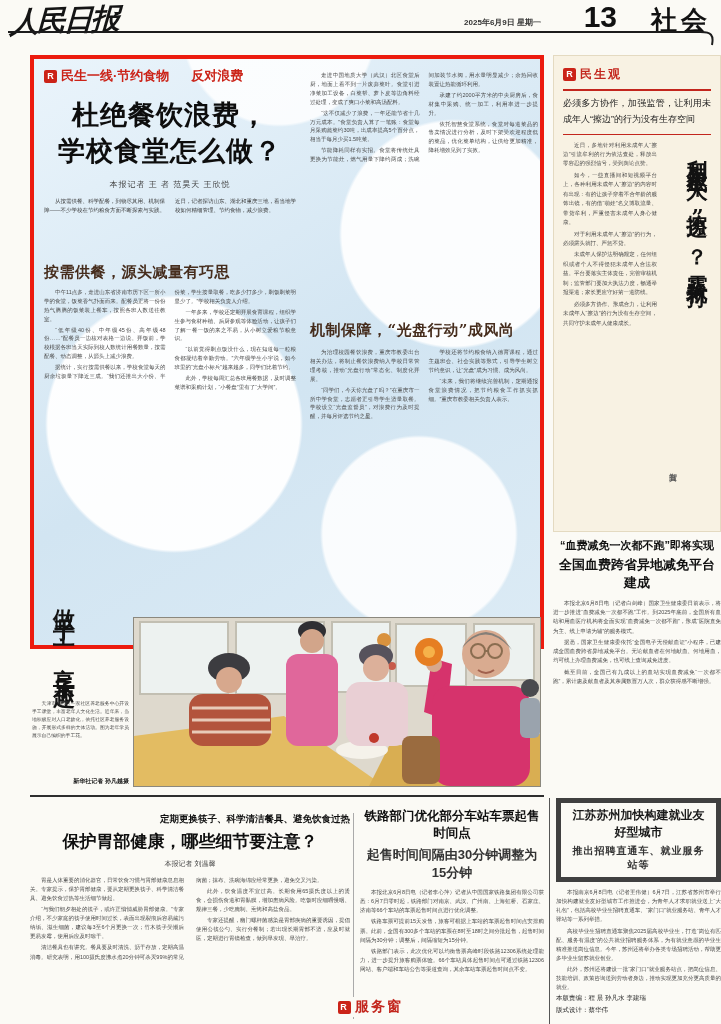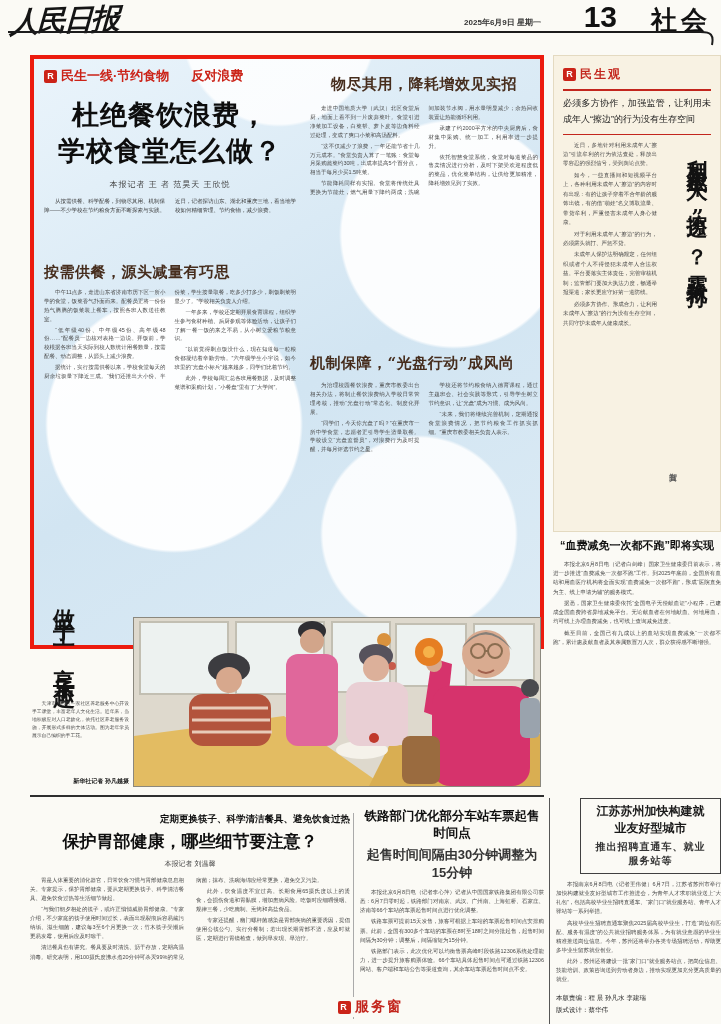--- a/index.html
+++ b/index.html
@@ -92,21 +92,21 @@
   
   .railway{position:absolute;left:360px;top:808px;width:184px;}
   .rw-headline{font-size:12.5px;font-weight:800;text-align:center;color:#0f0f0f;}
   .rw-subhead{font-size:13px;font-weight:bold;text-align:center;color:#333;margin:4px 0 6px;}
   .rw-body{font-size:5.5px;line-height:1.66;text-align:justify;color:#4a4a4a;height:172px;overflow:hidden;}
   .service-label{position:absolute;left:336px;top:997px;font-size:14px;font-weight:800;color:#c3261d;
     letter-spacing:2px;background:#fbfaf5;padding:1px 2px;}
 
   
   .suzhou{position:absolute;left:556px;top:798px;width:165px;}
-  .sz-box{border:1px solid #404040;padding:4px 11px 5px;margin-left:24px;}
+  .sz-box{border:5px solid #404040;padding:4px 11px 5px;}
   .sz-headline{font-size:12px;font-weight:800;text-align:center;color:#1a1a1a;}
   .sz-subhead{font-size:10px;font-weight:bold;text-align:center;color:#333;margin-top:3px;letter-spacing:1px;}
   .sz-body{margin-top:6px;font-size:5.5px;line-height:1.66;text-align:justify;color:#4a4a4a;height:128px;overflow:hidden;}
   .pg-footer{position:absolute;left:556px;top:992px;width:165px;font-size:6.5px;color:#2c2c2c;line-height:1.9;}
 </style>
 </head>
 <body>
 
 <div class="page">
 
@@ -137,21 +137,20 @@
           <p>中午11点多，走进山东省济南市历下区一所小学的食堂，饭菜香气扑面而来。配餐员正将一份份热气腾腾的饭菜装上餐车，按照各班人数送往教室。</p>
           <p>“低年级40份、中年级45份、高年级48份……”配餐员一边核对表格一边说。开饭前，学校根据各班当天实际到校人数统计用餐数量，按需配餐、动态调整，从源头上减少浪费。</p>
           <p>据统计，实行按需供餐以来，学校食堂每天的厨余垃圾量下降近三成。“我们还推出大小份、半份菜，学生按量取餐，吃多少打多少，剩饭剩菜明显少了。”学校相关负责人介绍。</p>
           <p>一年多来，学校还定期开展食育课程，组织学生参与食材种植、后厨参观等体验活动，让孩子们了解一餐一饭的来之不易，从小树立爱粮节粮意识。</p>
           <p>“以前觉得剩点饭没什么，现在知道每一粒粮食都凝结着辛勤劳动。”六年级学生小宇说，如今班里的“光盘小标兵”越来越多，同学们比着节约。</p>
           <p>此外，学校每周汇总各班用餐数据，及时调整菜谱和采购计划，“小餐盘”里有了“大学问”。</p>
         </div>
     </div>
 
     <div class="feature-right">
-      <div class="sec-title sec2-title">物尽其用，降耗增效见实招</div>
       <div class="sec-body sec2-body">
           <p>走进中国地质大学（武汉）北区食堂后厨，地面上看不到一片废弃菜叶。食堂引进净菜加工设备，白菜帮、萝卜皮等边角料经过处理，变成了爽口小菜和高汤配料。</p>
           <p>“这不仅减少了浪费，一年还能节省十几万元成本。”食堂负责人算了一笔账：食堂每月采购蔬菜约30吨，出成率提高5个百分点，相当于每月少买1.5吨菜。</p>
           <p>节能降耗同样有实招。食堂将传统灶具更换为节能灶，燃气用量下降约两成；洗碗间加装节水阀，用水量明显减少；余热回收装置让热能循环利用。</p>
           <p>承建了约2000平方米的中央厨房后，食材集中采购、统一加工，利用率进一步提升。</p>
           <p>依托智慧食堂系统，食堂对每道菜品的售卖情况进行分析，及时下架受欢迎程度低的菜品，优化菜单结构，让供给更加精准，降耗增效见到了实效。</p>
         </div>
       <div class="sec-title sec3-title">机制保障，“光盘行动”成风尚</div>
       <div class="sec-body sec3-body">
           <p>为治理校园餐饮浪费，重庆市教委出台相关办法，将制止餐饮浪费纳入学校日常管理考核，推动“光盘行动”常态化、制度化开展。</p>
@@ -177,20 +176,21 @@
           <p>未成年人保护法明确规定，任何组织或者个人不得侵犯未成年人合法权益。平台要落实主体责任，完善审核机制；监管部门要加大执法力度，畅通举报渠道；家长更应守好第一道防线。</p>
           <p>必须多方协作、形成合力，让利用未成年人“擦边”的行为没有生存空间，共同守护未成年人健康成长。</p>
         </div>
       <div class="ms-vertical">利用未成年人“擦边”？露头就打！</div>
       <div class="ms-author">白真智</div>
     </div>
   </div>
 
   <div class="blood">
     <div class="bl-t1">“血费减免一次都不跑”即将实现</div>
+    <div class="bl-t2">全国血费跨省异地减免平台建成</div>
     <div class="bl-body">
         <p>本报北京6月8日电（记者白剑峰）国家卫生健康委日前表示，将进一步推进“血费减免一次都不跑”工作。到2025年底前，全国所有血站和用血医疗机构将全面实现“血费减免一次都不跑”，形成“医院直免为主、线上申请为辅”的服务模式。</p>
         <p>据悉，国家卫生健康委依托“全国电子无偿献血证”小程序，已建成全国血费跨省异地减免平台。无论献血者在何地献血、何地用血，均可线上办理血费减免，也可线上查询减免进度。</p>
         <p>截至目前，全国已有九成以上的血站实现血费减免“一次都不跑”，累计惠及献血者及其亲属数百万人次，群众获得感不断增强。</p>
       </div>
   </div>
 
   <div class="ps-title">做手工　享乐趣</div>
   <div class="ps-caption">
       <p>天津市河西区一家社区养老服务中心开设手工课堂，丰富老年人文化生活。近年来，当地积极应对人口老龄化，依托社区养老服务设施，开展形式多样的文体活动。图为老年学员展示自己编织的手工花。</p>

